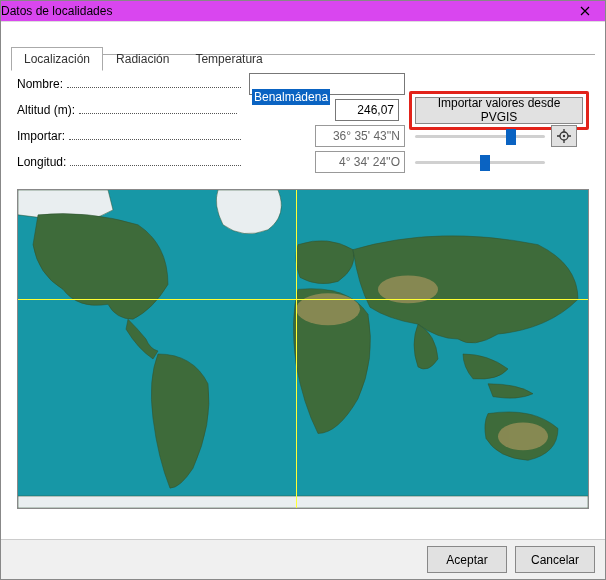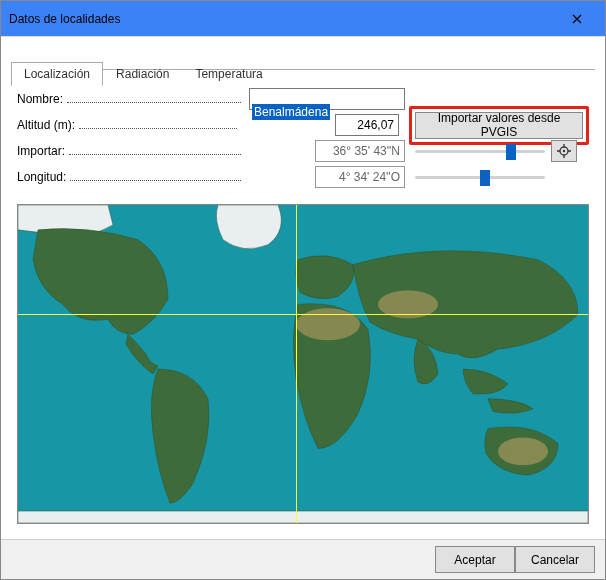--- a/index.html
+++ b/index.html
@@ -12,25 +12,25 @@
   }
   .window {
     width: 606px;
     height: 580px;
     border: 1px solid #888;
     background: #fff;
     display: flex;
     flex-direction: column;
   }
   .titlebar {
-    height: 36px;
+    height: 21px;
     display: flex;
     align-items: center;
-    padding: 0 8px;
-    background: #3b82f6;
+    padding: 0 0;
+    background: #d946ef;
     border-bottom: 1px solid #ddd;
   }
   .titlebar .title { flex: 1; font-size: 12px; }
   .titlebar .close {
     width: 40px; height: 28px;
     display: flex; align-items: center; justify-content: center;
     font-size: 14px;
   }
   .content {
     flex: 1;
@@ -149,21 +149,21 @@
   .crosshair-v {
     position:absolute; top:0; bottom:0; width:1px; background:#ffff33;
   }
   .crosshair-h {
     position:absolute; left:0; right:0; height:1px; background:#ffff33;
   }
   .footer {
     height: 40px;
     border-top: 1px solid #ccc;
     display:flex; align-items:center; justify-content:flex-end;
-    padding:0 10px;
+    gap:8px; padding:0 10px;
     background:#f0f0f0;
   }
   .footer .btn { width:80px; }
 </style>
 </head>
 <body>
 
 <div class="window">
 
   <div class="titlebar">

